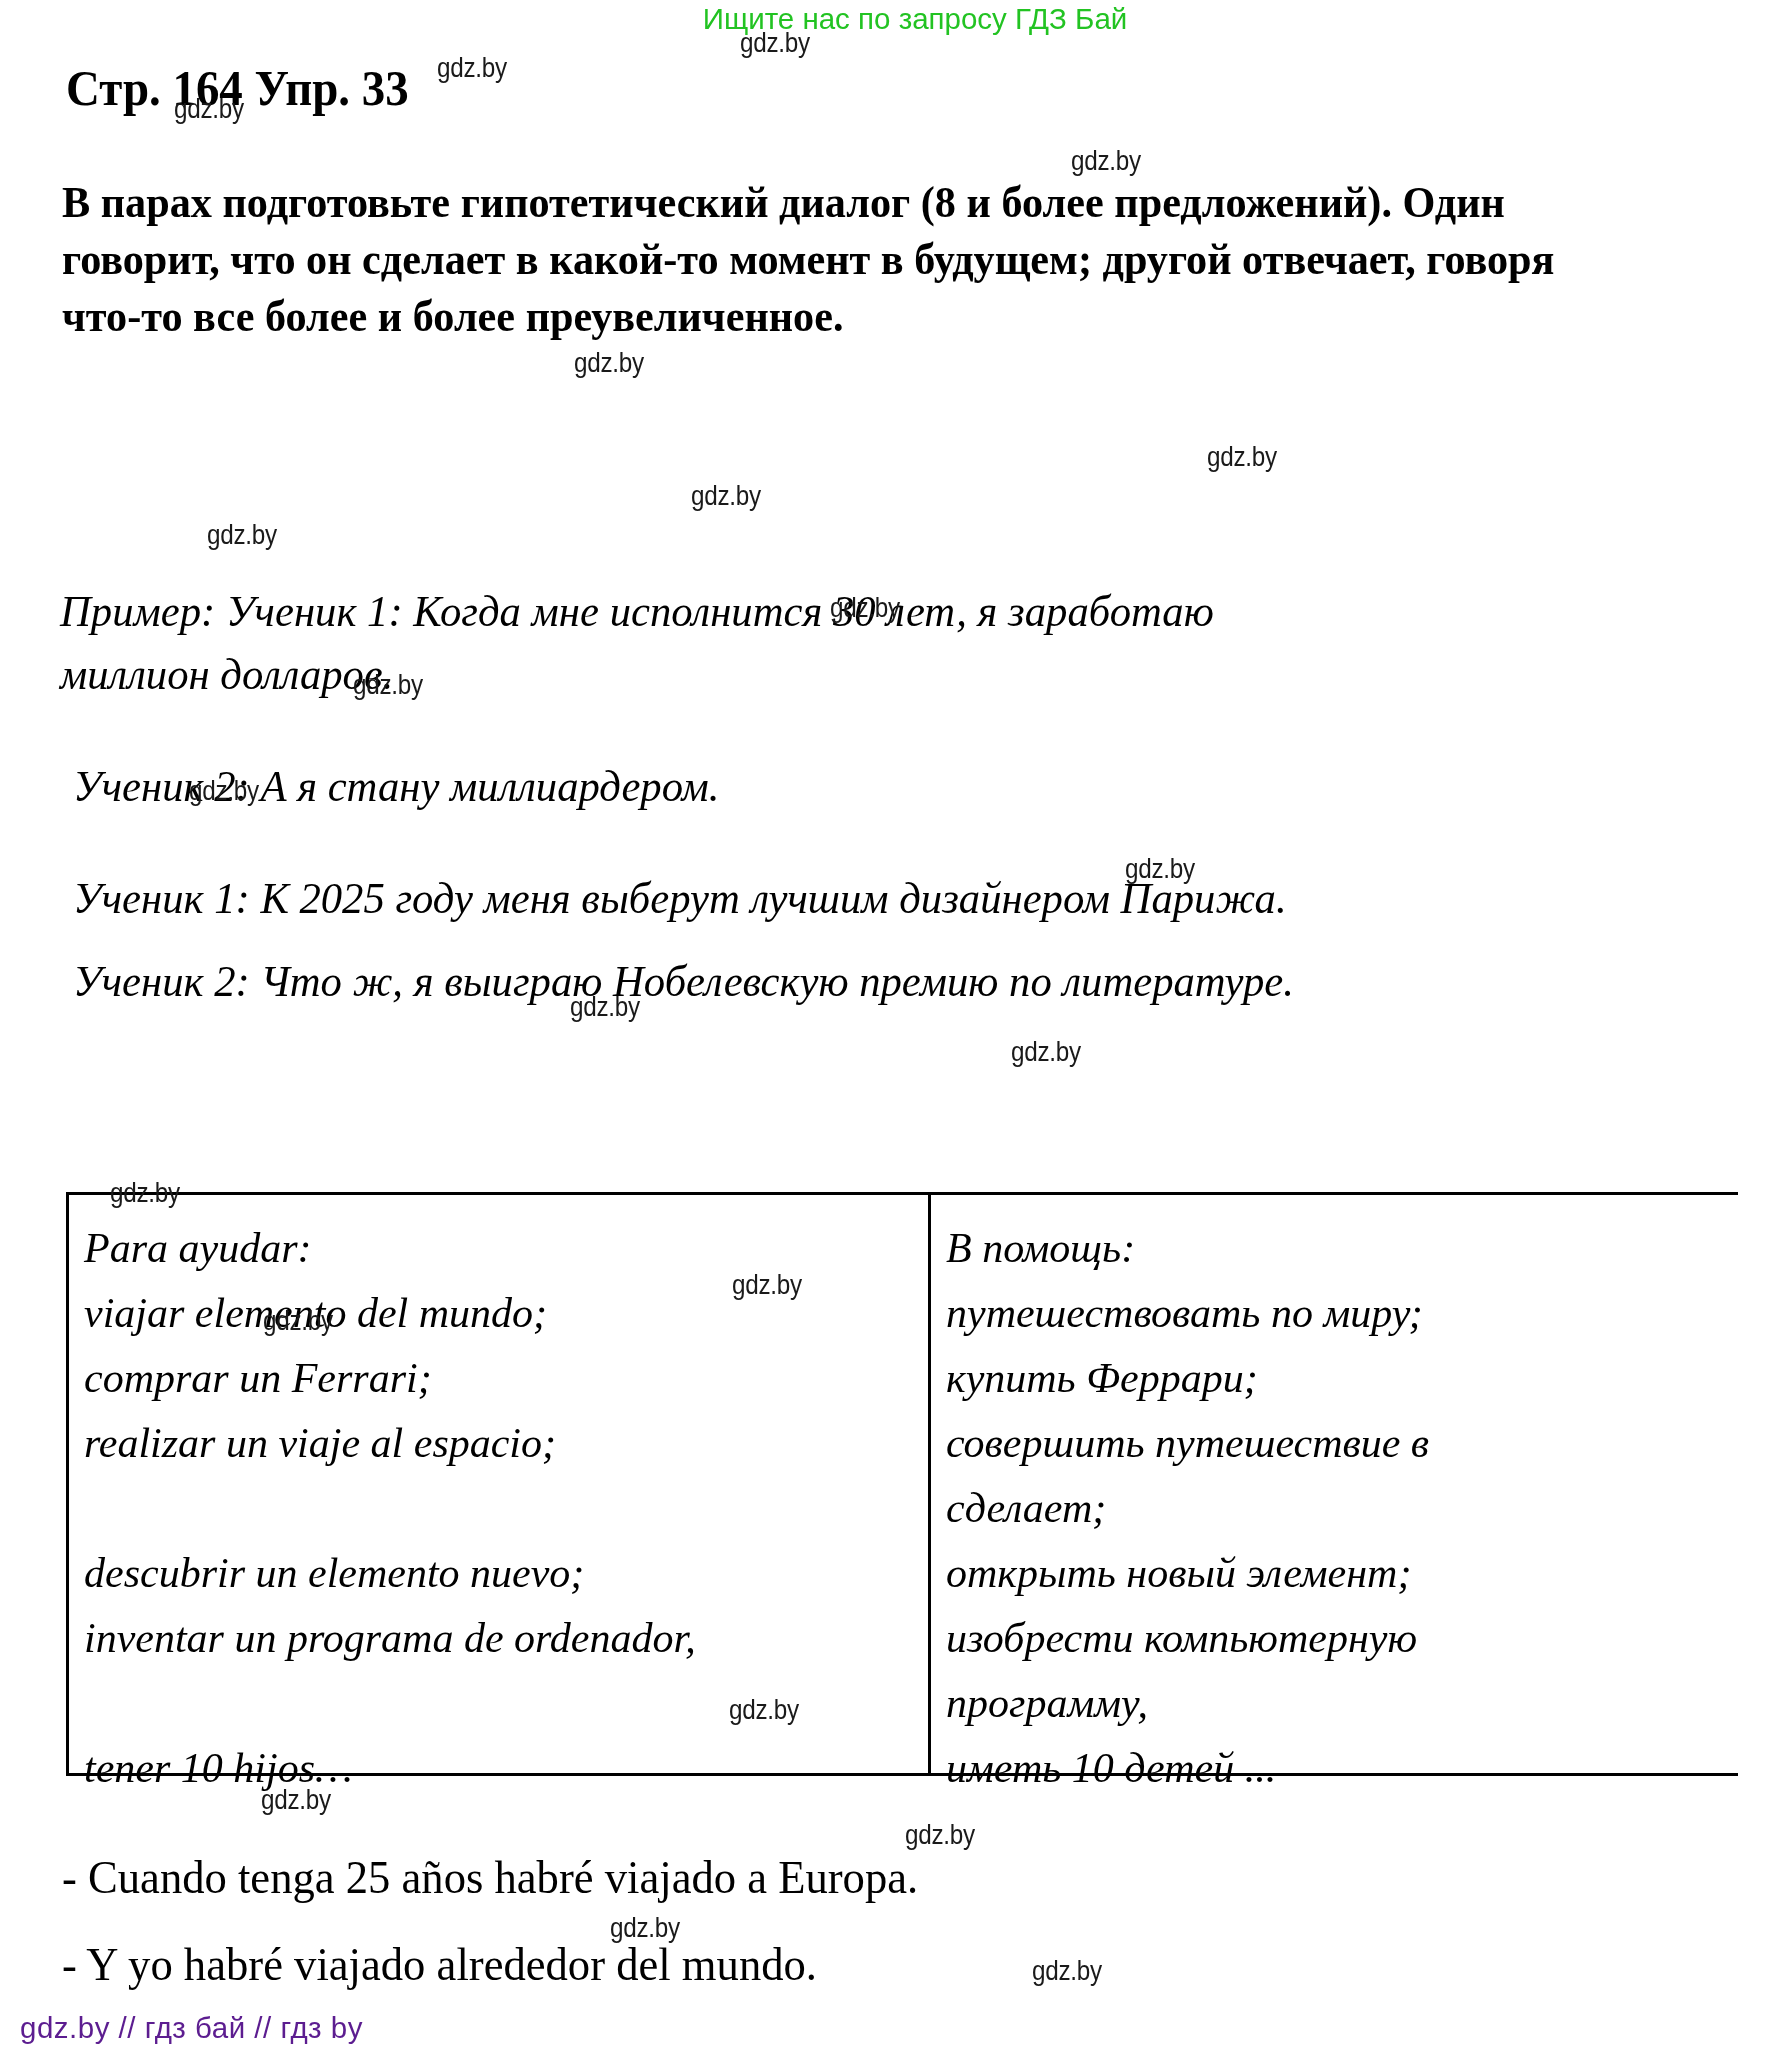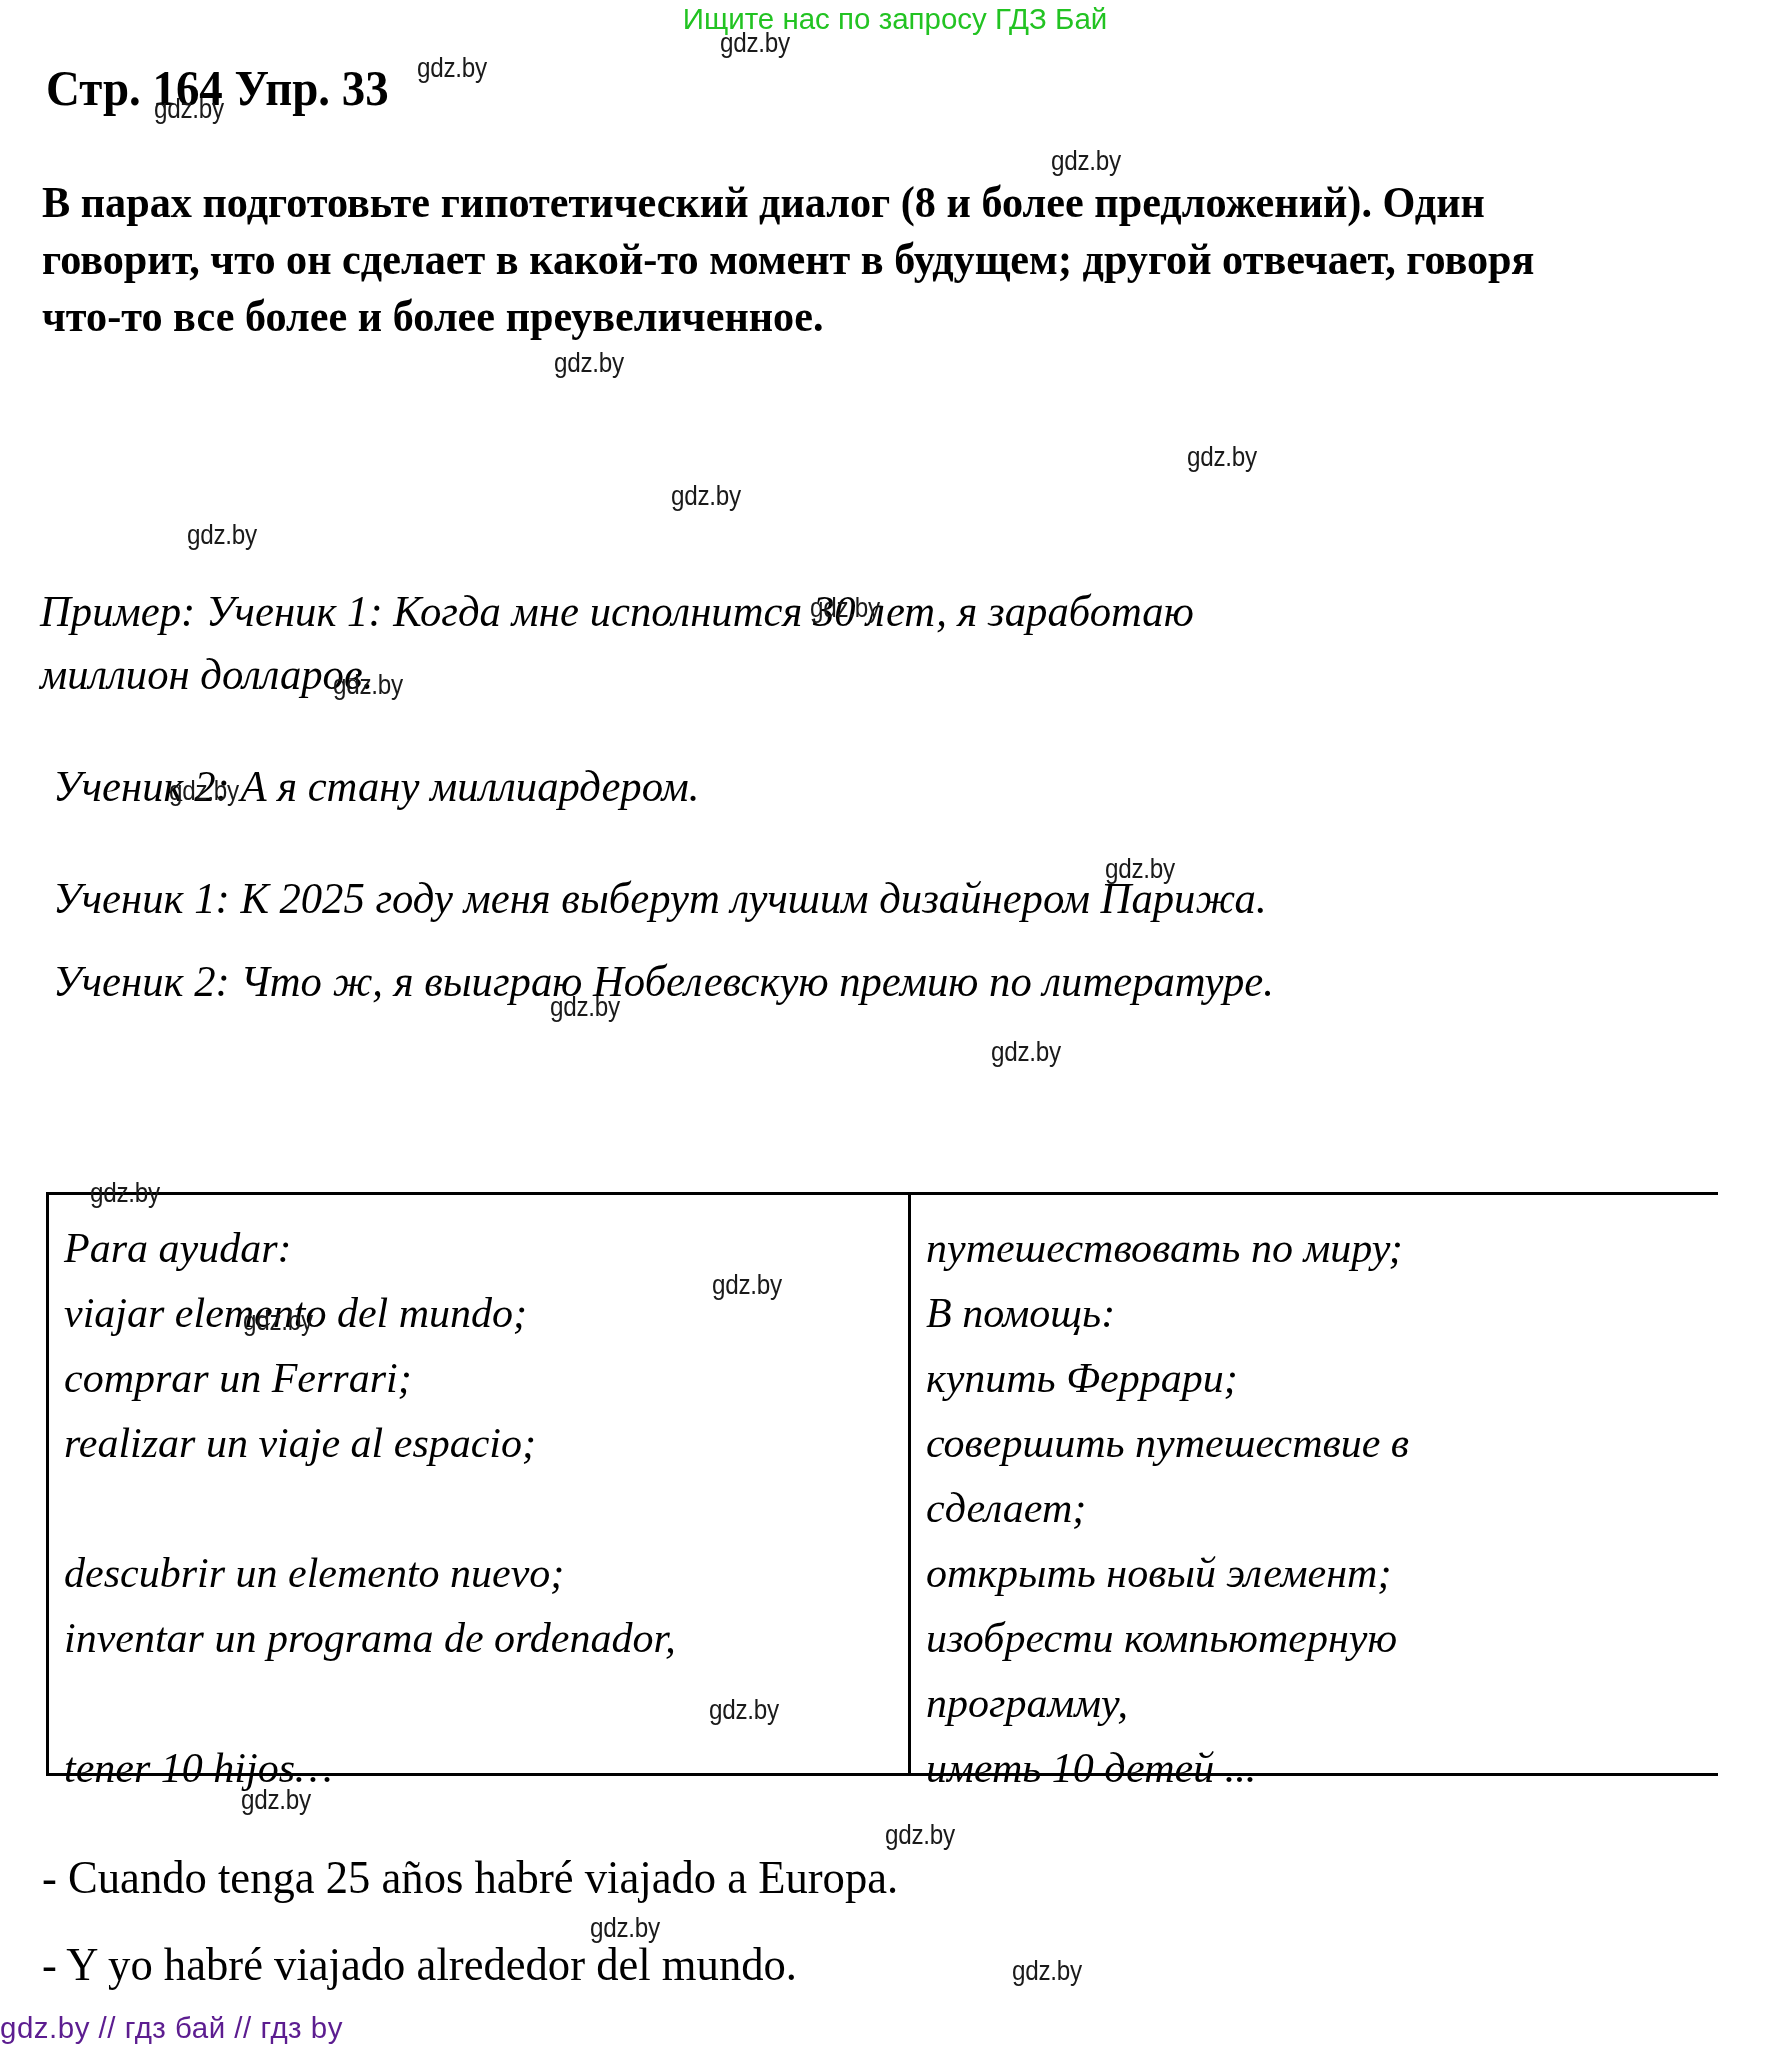--- a/index.html
+++ b/index.html
@@ -11,20 +11,21 @@
   body {
     font-family: "Liberation Serif", "DejaVu Serif", serif;
     color: #000000;
   }
   #page {
     position: relative;
     width: 1718px;
     height: 2052px;
     overflow: hidden;
     background: #ffffff;
+    margin-left: 20px;
   }
 
   
   .wm {
     position: absolute;
     font-family: "Liberation Sans", "DejaVu Sans", sans-serif;
     font-size: 27.6px;
     color: #1a1a1a;
     white-space: nowrap;
     transform: scaleX(0.88);
@@ -162,22 +163,22 @@
       <div class="help-line">viajar elemento del mundo;</div>
       <div class="help-line">comprar un Ferrari;</div>
       <div class="help-line">realizar un viaje al espacio;</div>
       <div class="help-line blank">&nbsp;</div>
       <div class="help-line">descubrir un elemento nuevo;</div>
       <div class="help-line">inventar un programa de ordenador,</div>
       <div class="help-line blank">&nbsp;</div>
       <div class="help-line">tener 10 hijos…</div>
     </div>
     <div class="help-col help-col-right">
+      <div class="help-line">В помощь:</div>
       <div class="help-line">путешествовать по миру;</div>
-      <div class="help-line">В помощь:</div>
       <div class="help-line">купить Феррари;</div>
       <div class="help-line">совершить путешествие в</div>
       <div class="help-line">сделает;</div>
       <div class="help-line">открыть новый элемент;</div>
       <div class="help-line">изобрести компьютерную</div>
       <div class="help-line">программу,</div>
       <div class="help-line">иметь 10 детей ...</div>
     </div>
   </div>
 

